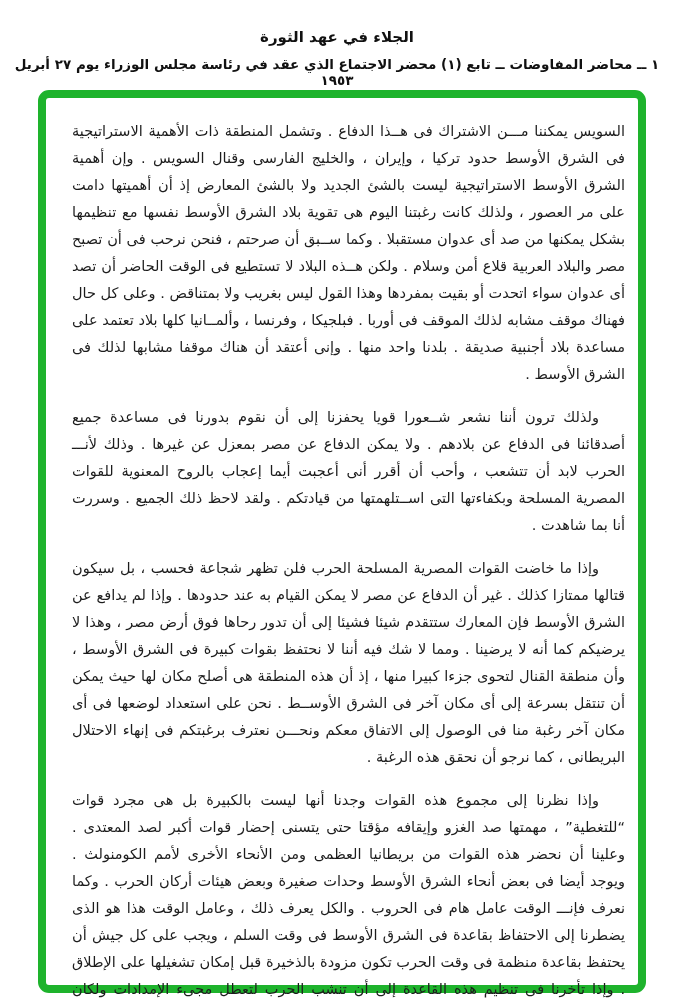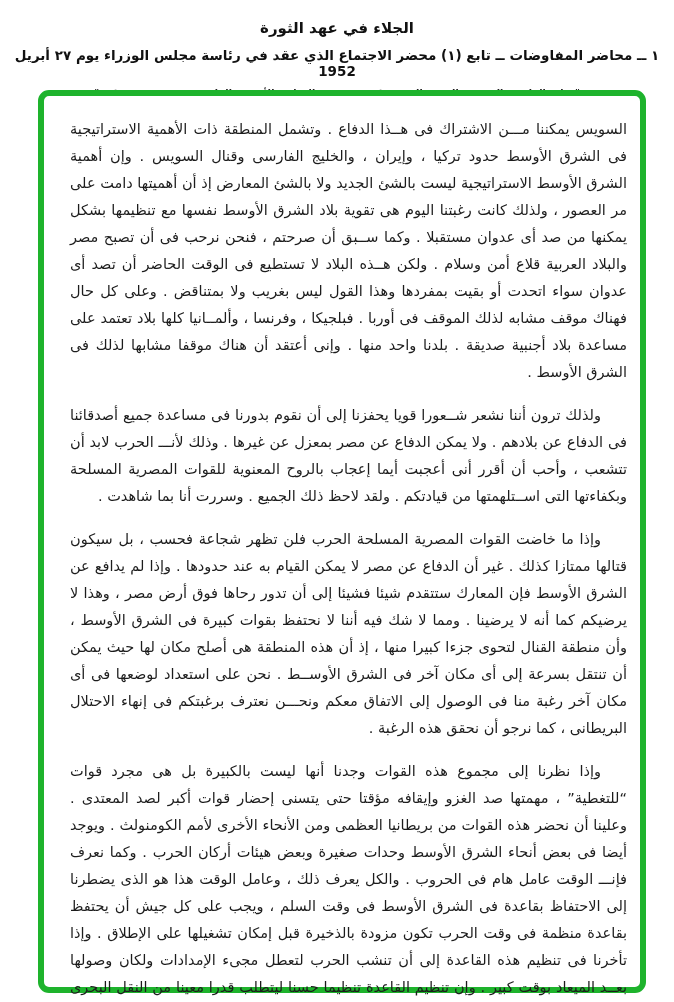--- a/index.html
+++ b/index.html
@@ -14,21 +14,21 @@
   .page {
     position: relative;
     width: 674px;
     height: 1002px;
     background: #ffffff;
     overflow: hidden;
   }
   .header {
     direction: rtl;
     text-align: center;
-    padding-top: 19px;
+    padding-top: 28px;
     color: #111111;
     font-weight: bold;
   }
   .title {
     font-size: 15px;
     letter-spacing: 0;
   }
   .subtitle {
     font-size: 13.5px;
     margin-top: 10px;
@@ -38,21 +38,21 @@
     font-size: 9.5px;
     margin-top: 8px;
     color: #222222;
   }
   .scan-box {
     position: absolute;
     left: 38px;
     top: 90px;
     width: 608px;
     height: 903px;
-    border: 6px solid #0f172a;
+    border: 8px solid #0f172a;
     border-radius: 11px;
     background: #ffffff;
   }
   .page-text {
     direction: rtl;
     text-align: justify;
     font-size: 14.5px;
     line-height: 27px;
     color: #1c1c1c;
     padding: 20px 13px 8px 26px;
@@ -65,21 +65,21 @@
     margin-top: 16px;
   }
 </style>
 </head>
 <body>
 
 <div class="page">
 
   <header class="header">
     <div class="title">الجلاء في عهد الثورة</div>
-    <div class="subtitle">١ ــ محاضر المفاوضات ــ تابع (١) محضر الاجتماع الذي عقد في رئاسة مجلس الوزراء يوم ٢٧ أبريل 1952</div>
+    <div class="subtitle">١ ــ محاضر المفاوضات ــ تابع (١) محضر الاجتماع الذي عقد في رئاسة مجلس الوزراء يوم ٢٧ أبريل ١٩٥٣</div>
     <div class="source">"وزارة الخارجية المصرية، القضية المصرية ١٨٨٢ ــ ١٩٥٤، المطبعة الأميرية بالقاهرة ١٩٥٥، ص ٧٠٤ ــ ٧١٢"</div>
   </header>
 
   <div class="scan-box" style="border-color: rgb(30, 179, 44);">
     <div class="page-text" style="color: rgb(28, 28, 28);">
       <p>السويس يمكننا مـــن الاشتراك فى هــذا الدفاع . وتشمل المنطقة ذات الأهمية الاستراتيجية فى الشرق الأوسط حدود تركيا ، وإيران ، والخليج الفارسى وقنال السويس . وإن أهمية الشرق الأوسط الاستراتيجية ليست بالشئ الجديد ولا بالشئ المعارض إذ أن أهميتها دامت على مر العصور ، ولذلك كانت رغبتنا اليوم هى تقوية بلاد الشرق الأوسط نفسها مع تنظيمها بشكل يمكنها من صد أى عدوان مستقبلا . وكما ســبق أن صرحتم ، فنحن نرحب فى أن تصبح مصر والبلاد العربية قلاع أمن وسلام . ولكن هــذه البلاد لا تستطيع فى الوقت الحاضر أن تصد أى عدوان سواء اتحدت أو بقيت بمفردها وهذا القول ليس بغريب ولا بمتناقض . وعلى كل حال فهناك موقف مشابه لذلك الموقف فى أوربا . فبلجيكا ، وفرنسا ، وألمــانيا كلها بلاد تعتمد على مساعدة بلاد أجنبية صديقة . بلدنا واحد منها . وإنى أعتقد أن هناك موقفا مشابها لذلك فى الشرق الأوسط .</p>
       <p class="indent">ولذلك ترون أننا نشعر شــعورا قويا يحفزنا إلى أن نقوم بدورنا فى مساعدة جميع أصدقائنا فى الدفاع عن بلادهم . ولا يمكن الدفاع عن مصر بمعزل عن غيرها . وذلك لأنـــ الحرب لابد أن تتشعب ، وأحب أن أقرر أنى أعجبت أيما إعجاب بالروح المعنوية للقوات المصرية المسلحة وبكفاءتها التى اســتلهمتها من قيادتكم . ولقد لاحظ ذلك الجميع . وسررت أنا بما شاهدت .</p>
       <p class="indent">وإذا ما خاضت القوات المصرية المسلحة الحرب فلن تظهر شجاعة فحسب ، بل سيكون قتالها ممتازا كذلك . غير أن الدفاع عن مصر لا يمكن القيام به عند حدودها . وإذا لم يدافع عن الشرق الأوسط فإن المعارك ستتقدم شيئا فشيئا إلى أن تدور رحاها فوق أرض مصر ، وهذا لا يرضيكم كما أنه لا يرضينا . ومما لا شك فيه أننا لا نحتفظ بقوات كبيرة فى الشرق الأوسط ، وأن منطقة القنال لتحوى جزءا كبيرا منها ، إذ أن هذه المنطقة هى أصلح مكان لها حيث يمكن أن تنتقل بسرعة إلى أى مكان آخر فى الشرق الأوســط . نحن على استعداد لوضعها فى أى مكان آخر رغبة منا فى الوصول إلى الاتفاق معكم ونحـــن نعترف برغبتكم فى إنهاء الاحتلال البريطانى ، كما نرجو أن نحقق هذه الرغبة .</p>
       <p class="indent">وإذا نظرنا إلى مجموع هذه القوات وجدنا أنها ليست بالكبيرة بل هى مجرد قوات “للتغطية” ، مهمتها صد الغزو وإيقافه مؤقتا حتى يتسنى إحضار قوات أكبر لصد المعتدى . وعلينا أن نحضر هذه القوات من بريطانيا العظمى ومن الأنحاء الأخرى لأمم الكومنولث . ويوجد أيضا فى بعض أنحاء الشرق الأوسط وحدات صغيرة وبعض هيئات أركان الحرب . وكما نعرف فإنـــ الوقت عامل هام فى الحروب . والكل يعرف ذلك ، وعامل الوقت هذا هو الذى يضطرنا إلى الاحتفاظ بقاعدة فى الشرق الأوسط فى وقت السلم ، ويجب على كل جيش أن يحتفظ بقاعدة منظمة فى وقت الحرب تكون مزودة بالذخيرة قبل إمكان تشغيلها على الإطلاق . وإذا تأخرنا فى تنظيم هذه القاعدة إلى أن تنشب الحرب لتعطل مجىء الإمدادات ولكان وصولها بعــد الميعاد بوقت كبير . وإن تنظيم القاعدة تنظيما حسنا ليتطلب قدرا معينا من النقل البحرى وبعض التسهيلات فى وسائل</p>
     </div>

